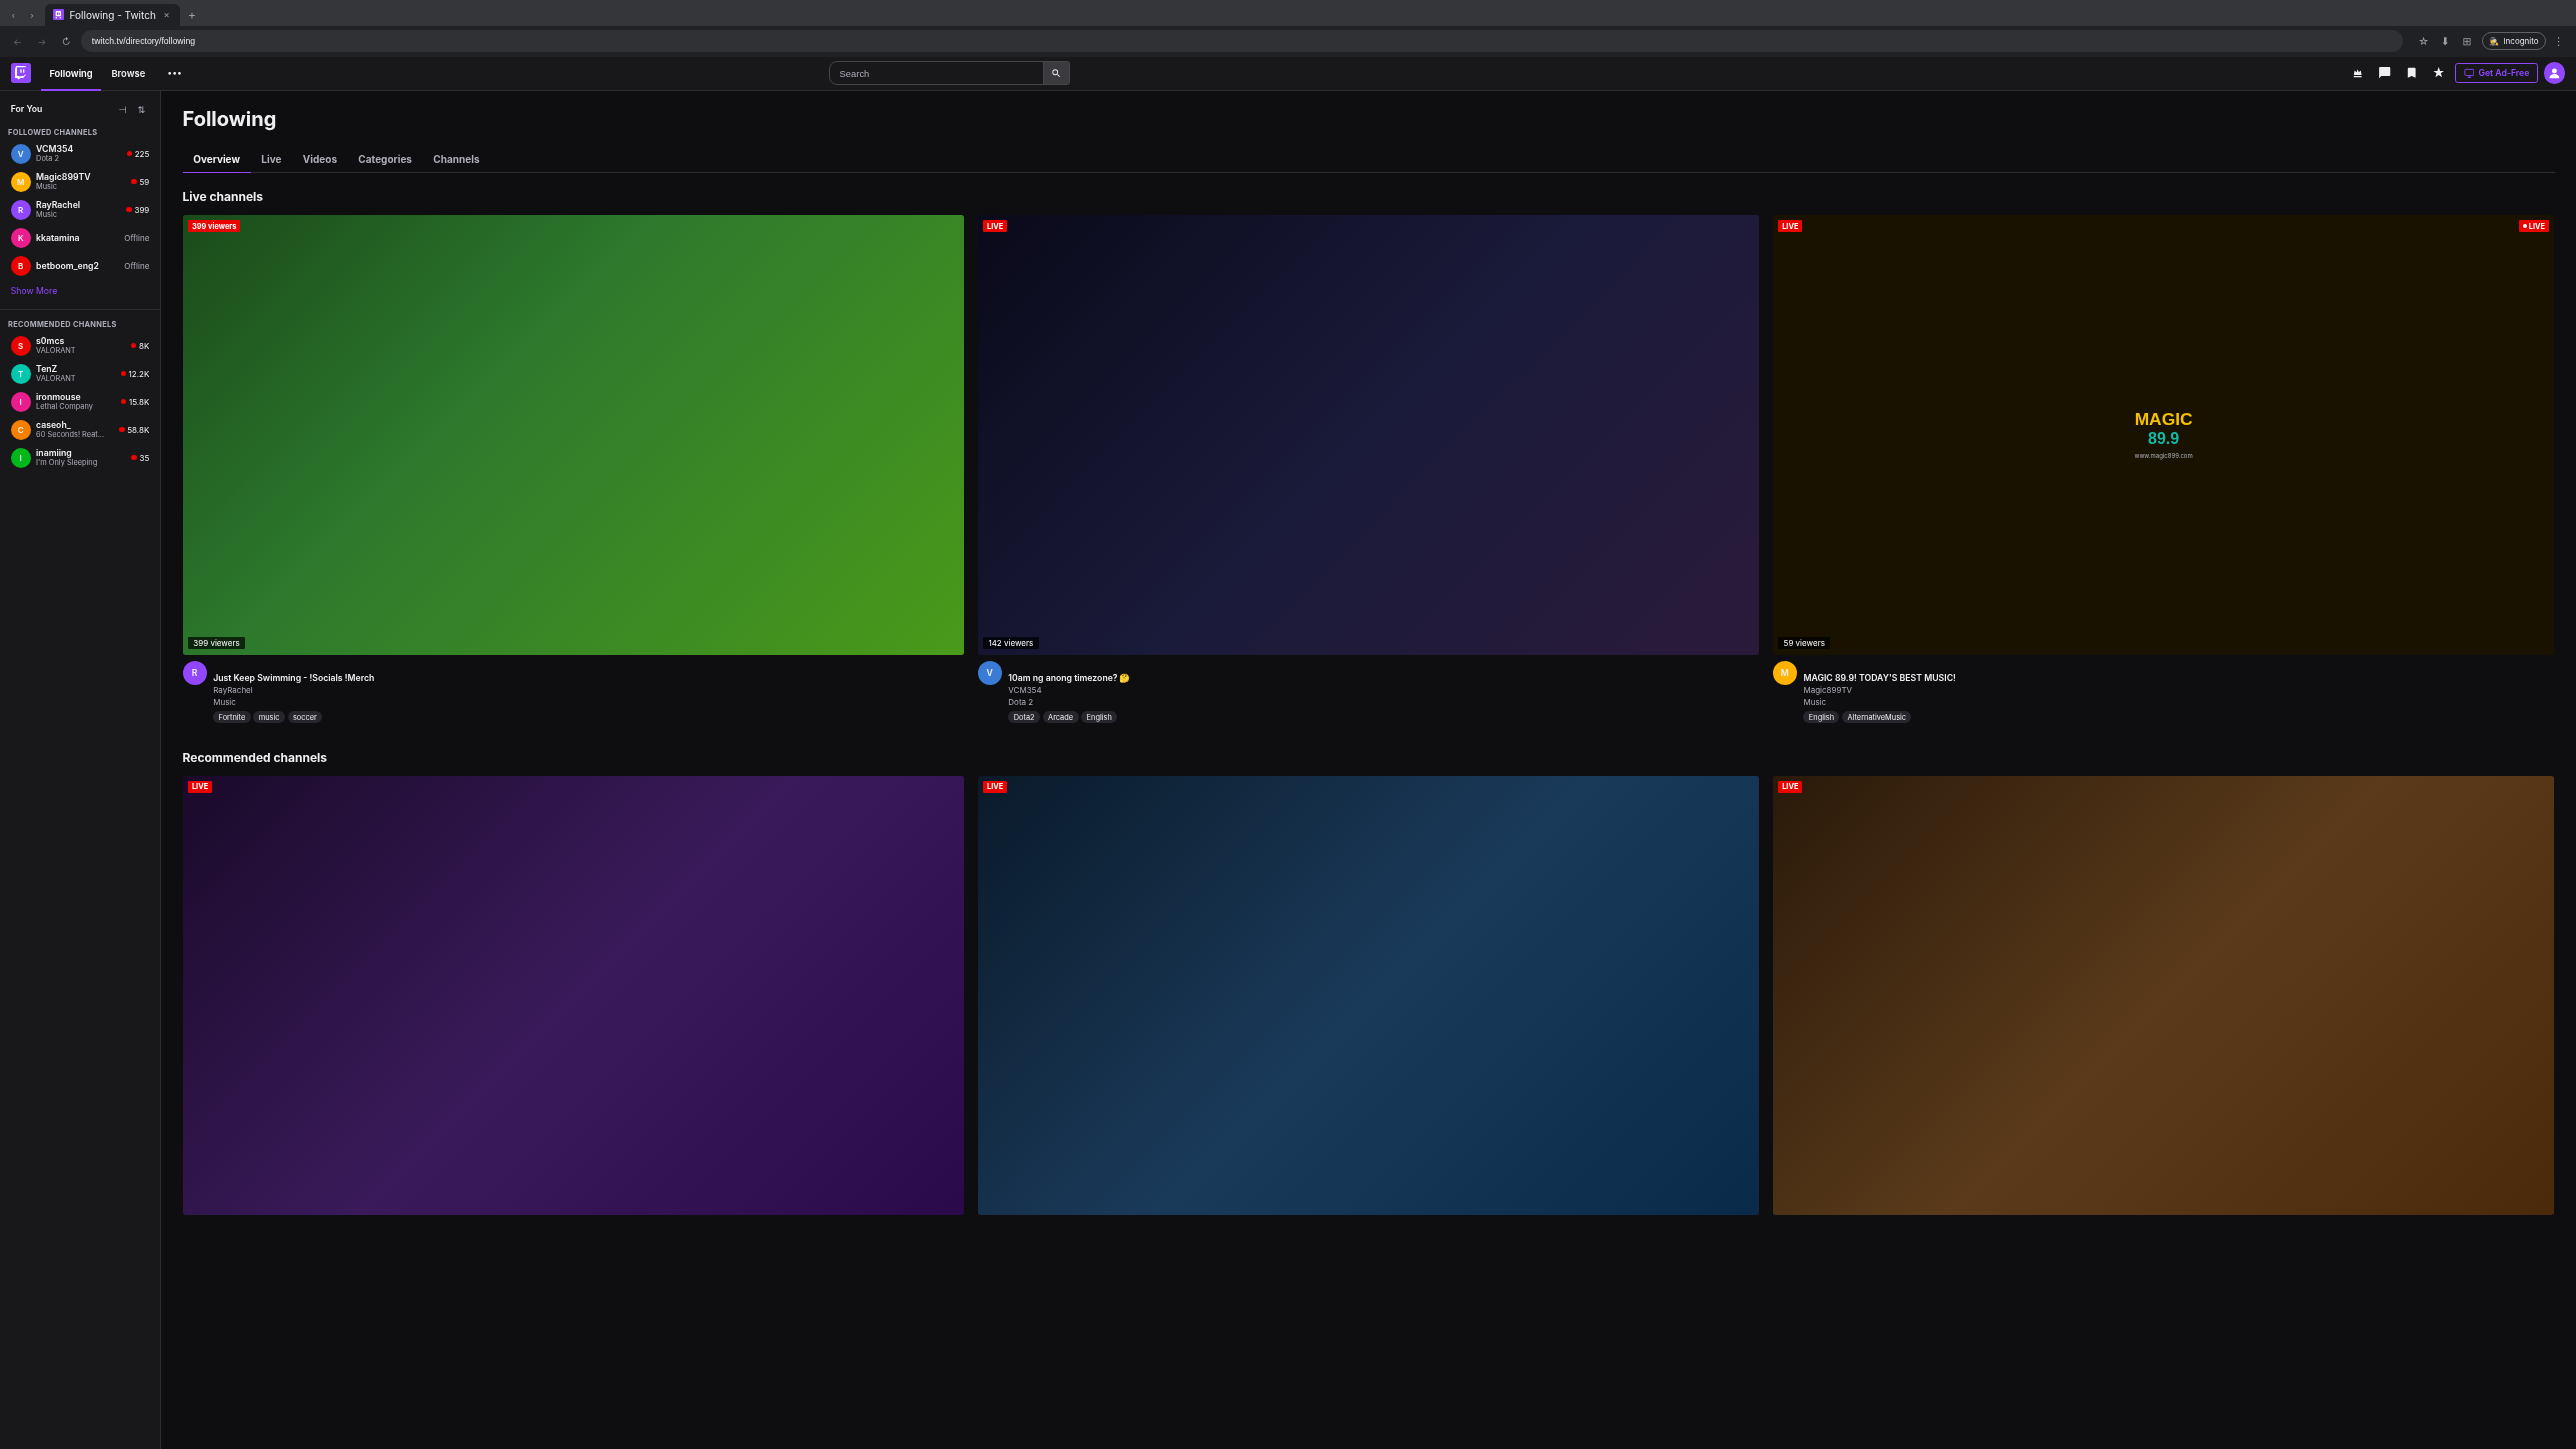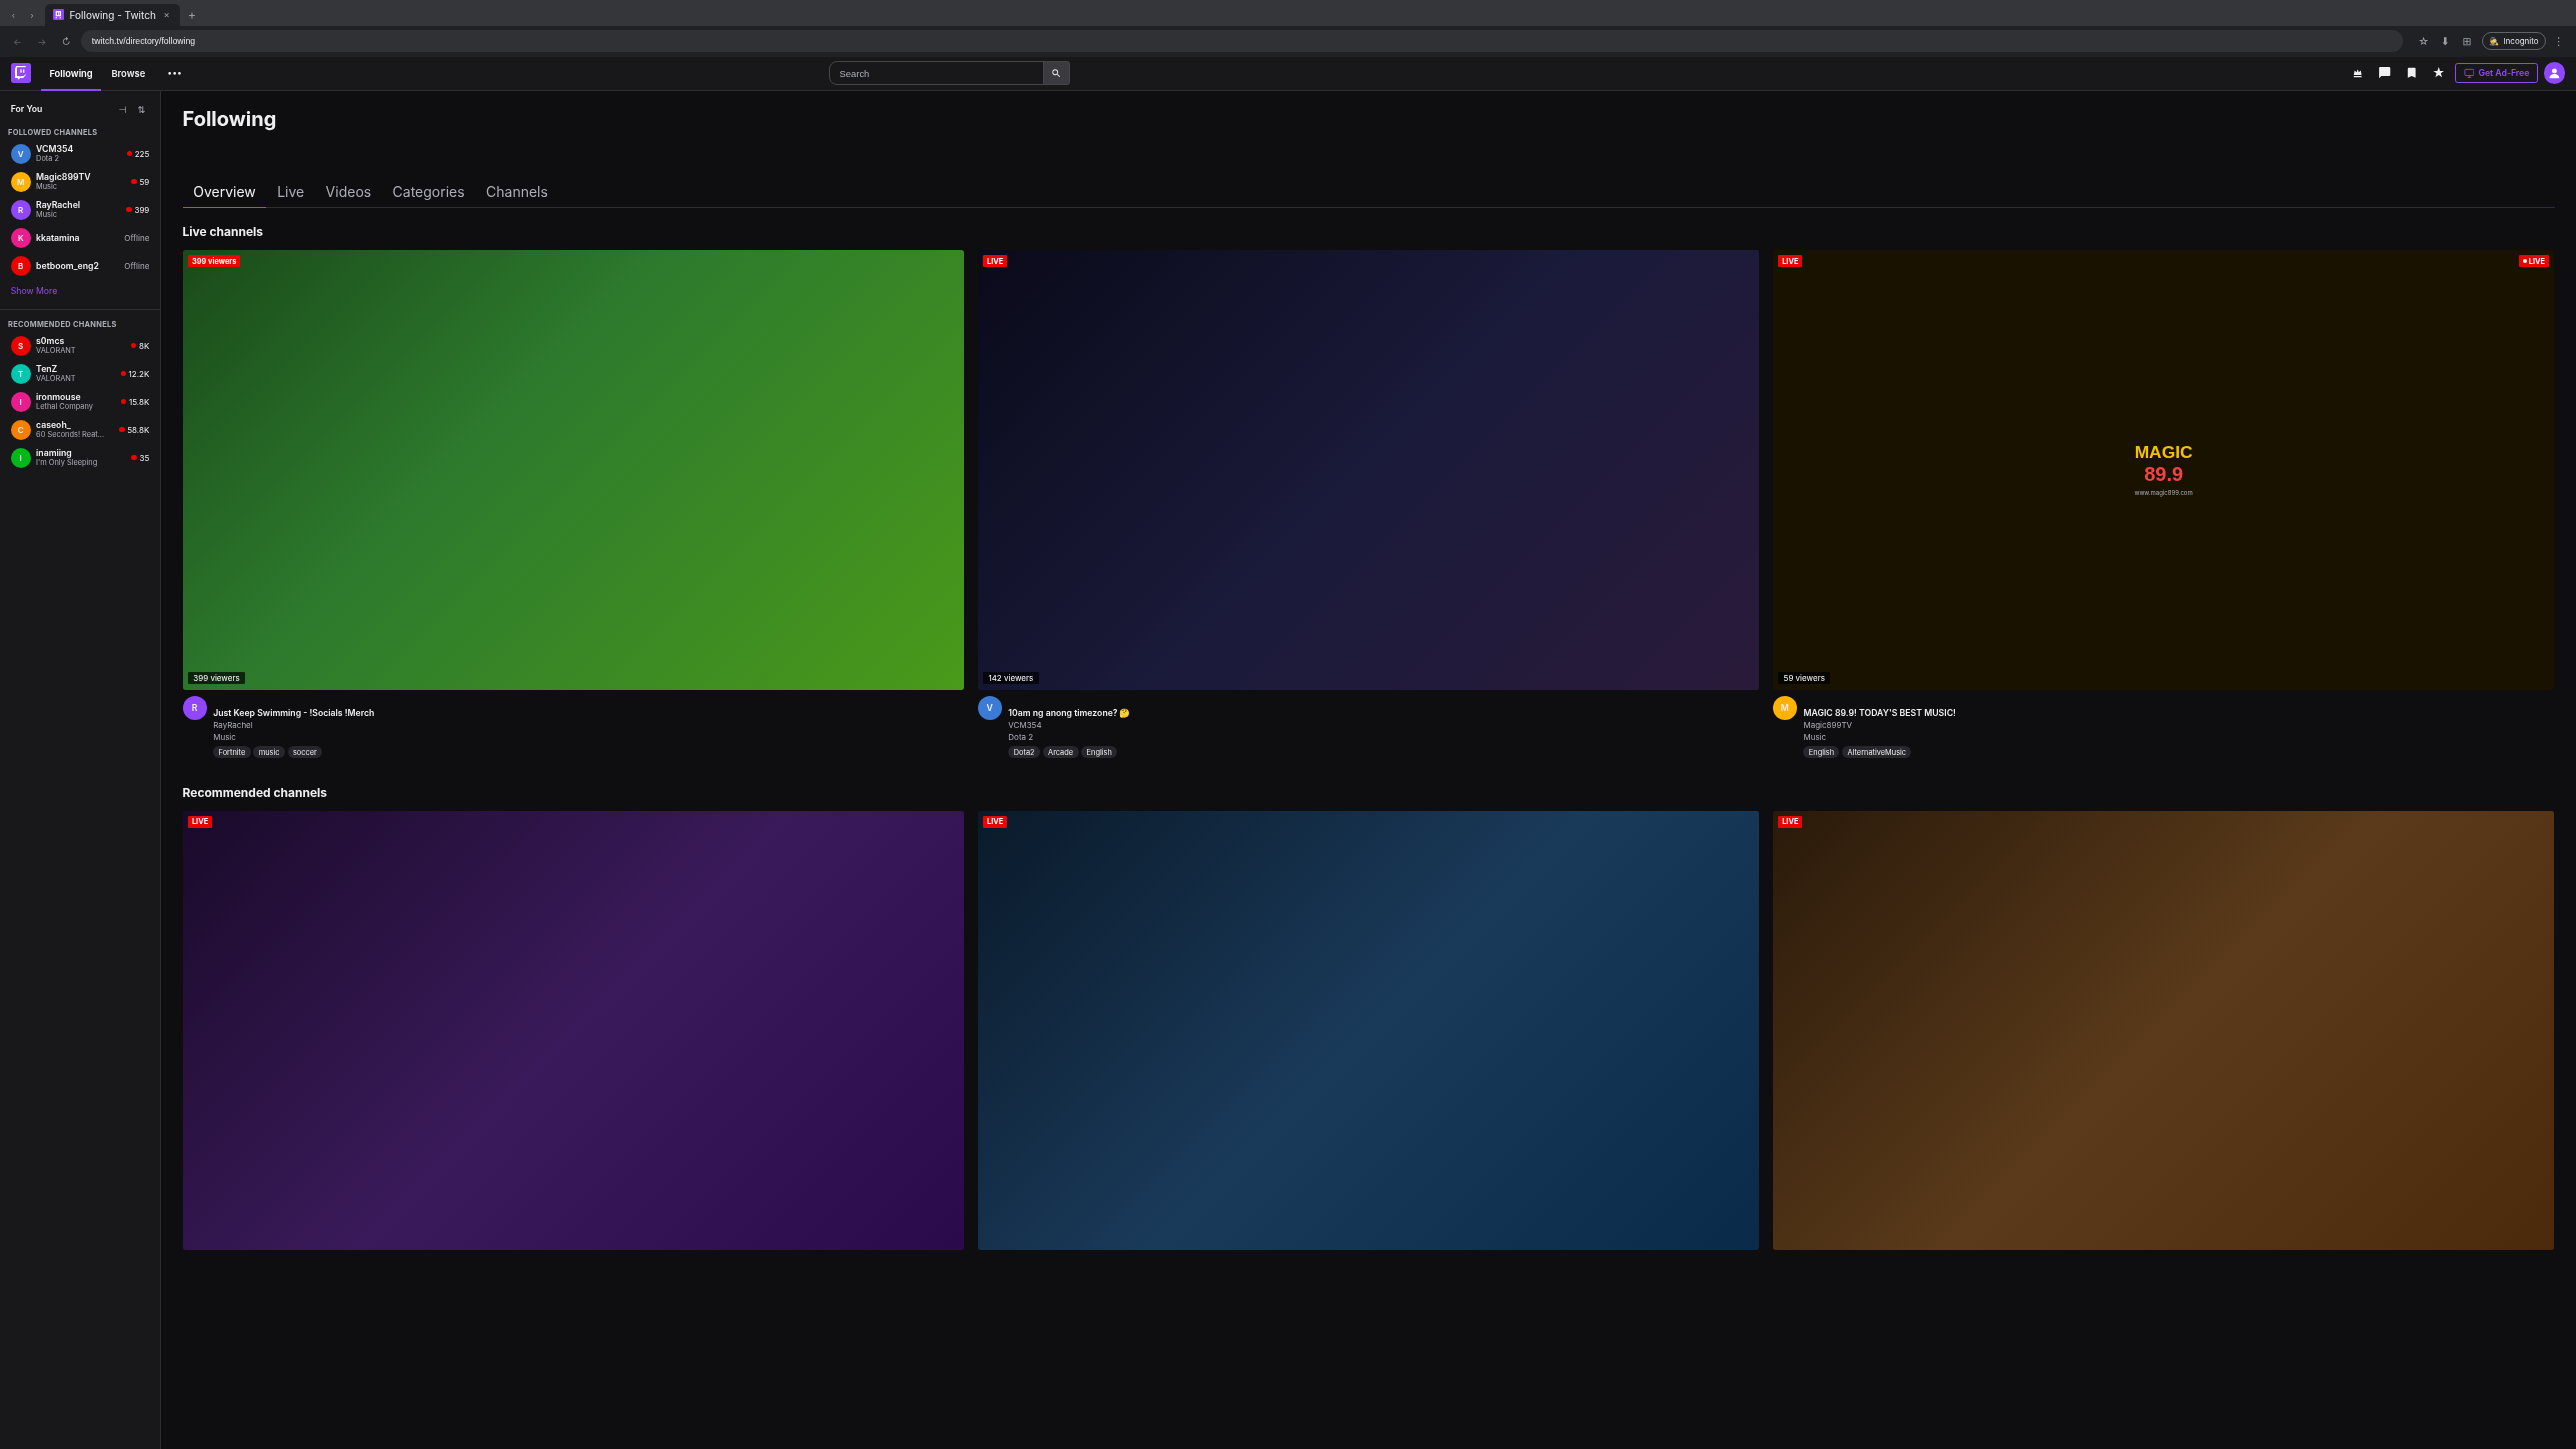--- a/index.html
+++ b/index.html
@@ -71,21 +71,21 @@
     .for-you-btn { width: 16px; height: 16px; border-radius: 2.7px; display: flex; align-items: center; justify-content: center; color: #adadb8; cursor: pointer; font-size: 9.4px; }
 
     
     .content-area { flex: 1; overflow-y: auto; padding: 16px 21.5px; background: #0e0e10; }
 
     
     .page-title { font-size: 20px; font-weight: 700; color: #efeff1; margin-bottom: 16px; }
 
     
     .page-tabs { display: flex; gap: 0; border-bottom: 0.7px solid #2d2d35; margin-bottom: 16px; }
-    .page-tab { padding: 6.7px 10.7px; font-size: 14px; font-weight: 400; color: #adadb8; cursor: pointer; border-bottom: 1.3px solid transparent; margin-bottom: -0.7px; margin-top: 30px; }
+    .page-tab { padding: 6.7px 10.7px; font-size: 10px; font-weight: 700; color: #adadb8; cursor: pointer; border-bottom: 1.3px solid transparent; margin-bottom: -0.7px; }
     .page-tab.active { color: #efeff1; border-bottom-color: #9147ff; }
 
     
     .section-title { font-size: 12px; font-weight: 700; color: #efeff1; margin-bottom: 10.7px; }
 
     
     .live-channels-grid { display: grid; grid-template-columns: repeat(3, 1fr); gap: 13.4px; margin-bottom: 27px; }
     .channel-card { cursor: pointer; }
     .card-thumbnail-wrap { position: relative; border-radius: 2.7px; overflow: hidden; aspect-ratio: 16/9; margin-bottom: 6.7px; }
     .card-thumbnail-bg { width: 100%; height: 100%; }
@@ -431,21 +431,21 @@
               </div>
             </div>
           </div>
         </div>
 
         <div class="channel-card">
           <div class="card-thumbnail-wrap">
             <div class="card-thumbnail-bg magic-thumb" style="height:100%;display:flex;flex-direction:column;align-items:flex-start;padding:8px;">
               <div style="width:100%;height:100%;background:#1a1200;border-radius:1.3px;display:flex;flex-direction:column;align-items:center;justify-content:center;gap:2.7px;">
                 <div style="color:#f5c000;font-size:17.4px;font-weight:900;font-family:Arial Black,Arial,sans-serif;line-height:1;">MAGIC</div>
-                <div style="color:#ef4444;font-size:20px;font-weight:900;font-family:Arial Black,Arial,sans-serif;line-height:1;">89.9</div>
+                <div style="color:#14b8a6;font-size:16px;font-weight:900;font-family:Arial Black,Arial,sans-serif;line-height:1;">89.9</div>
                 <div style="color:#adadb8;font-size:6px;margin-top:2.7px;">www.magic899.com</div>
               </div>
             </div>
             <div class="live-badge" style="top:5.4px;left:5.4px;background:#eb0400;color:#fff;font-size:7.4px;font-weight:700;padding:1.3px 4px;border-radius:1.3px;position:absolute;">LIVE</div>
             <div style="position:absolute;top:5.4px;right:5.4px;background:#eb0400;color:#fff;font-size:7.4px;font-weight:700;padding:1.3px 4px;border-radius:1.3px;display:flex;align-items:center;gap:2px;">
               <span style="width:4px;height:4px;border-radius:50%;background:white;display:inline-block;"></span>LIVE
             </div>
             <div class="viewers-badge">59 viewers</div>
           </div>
           <div class="card-info">

